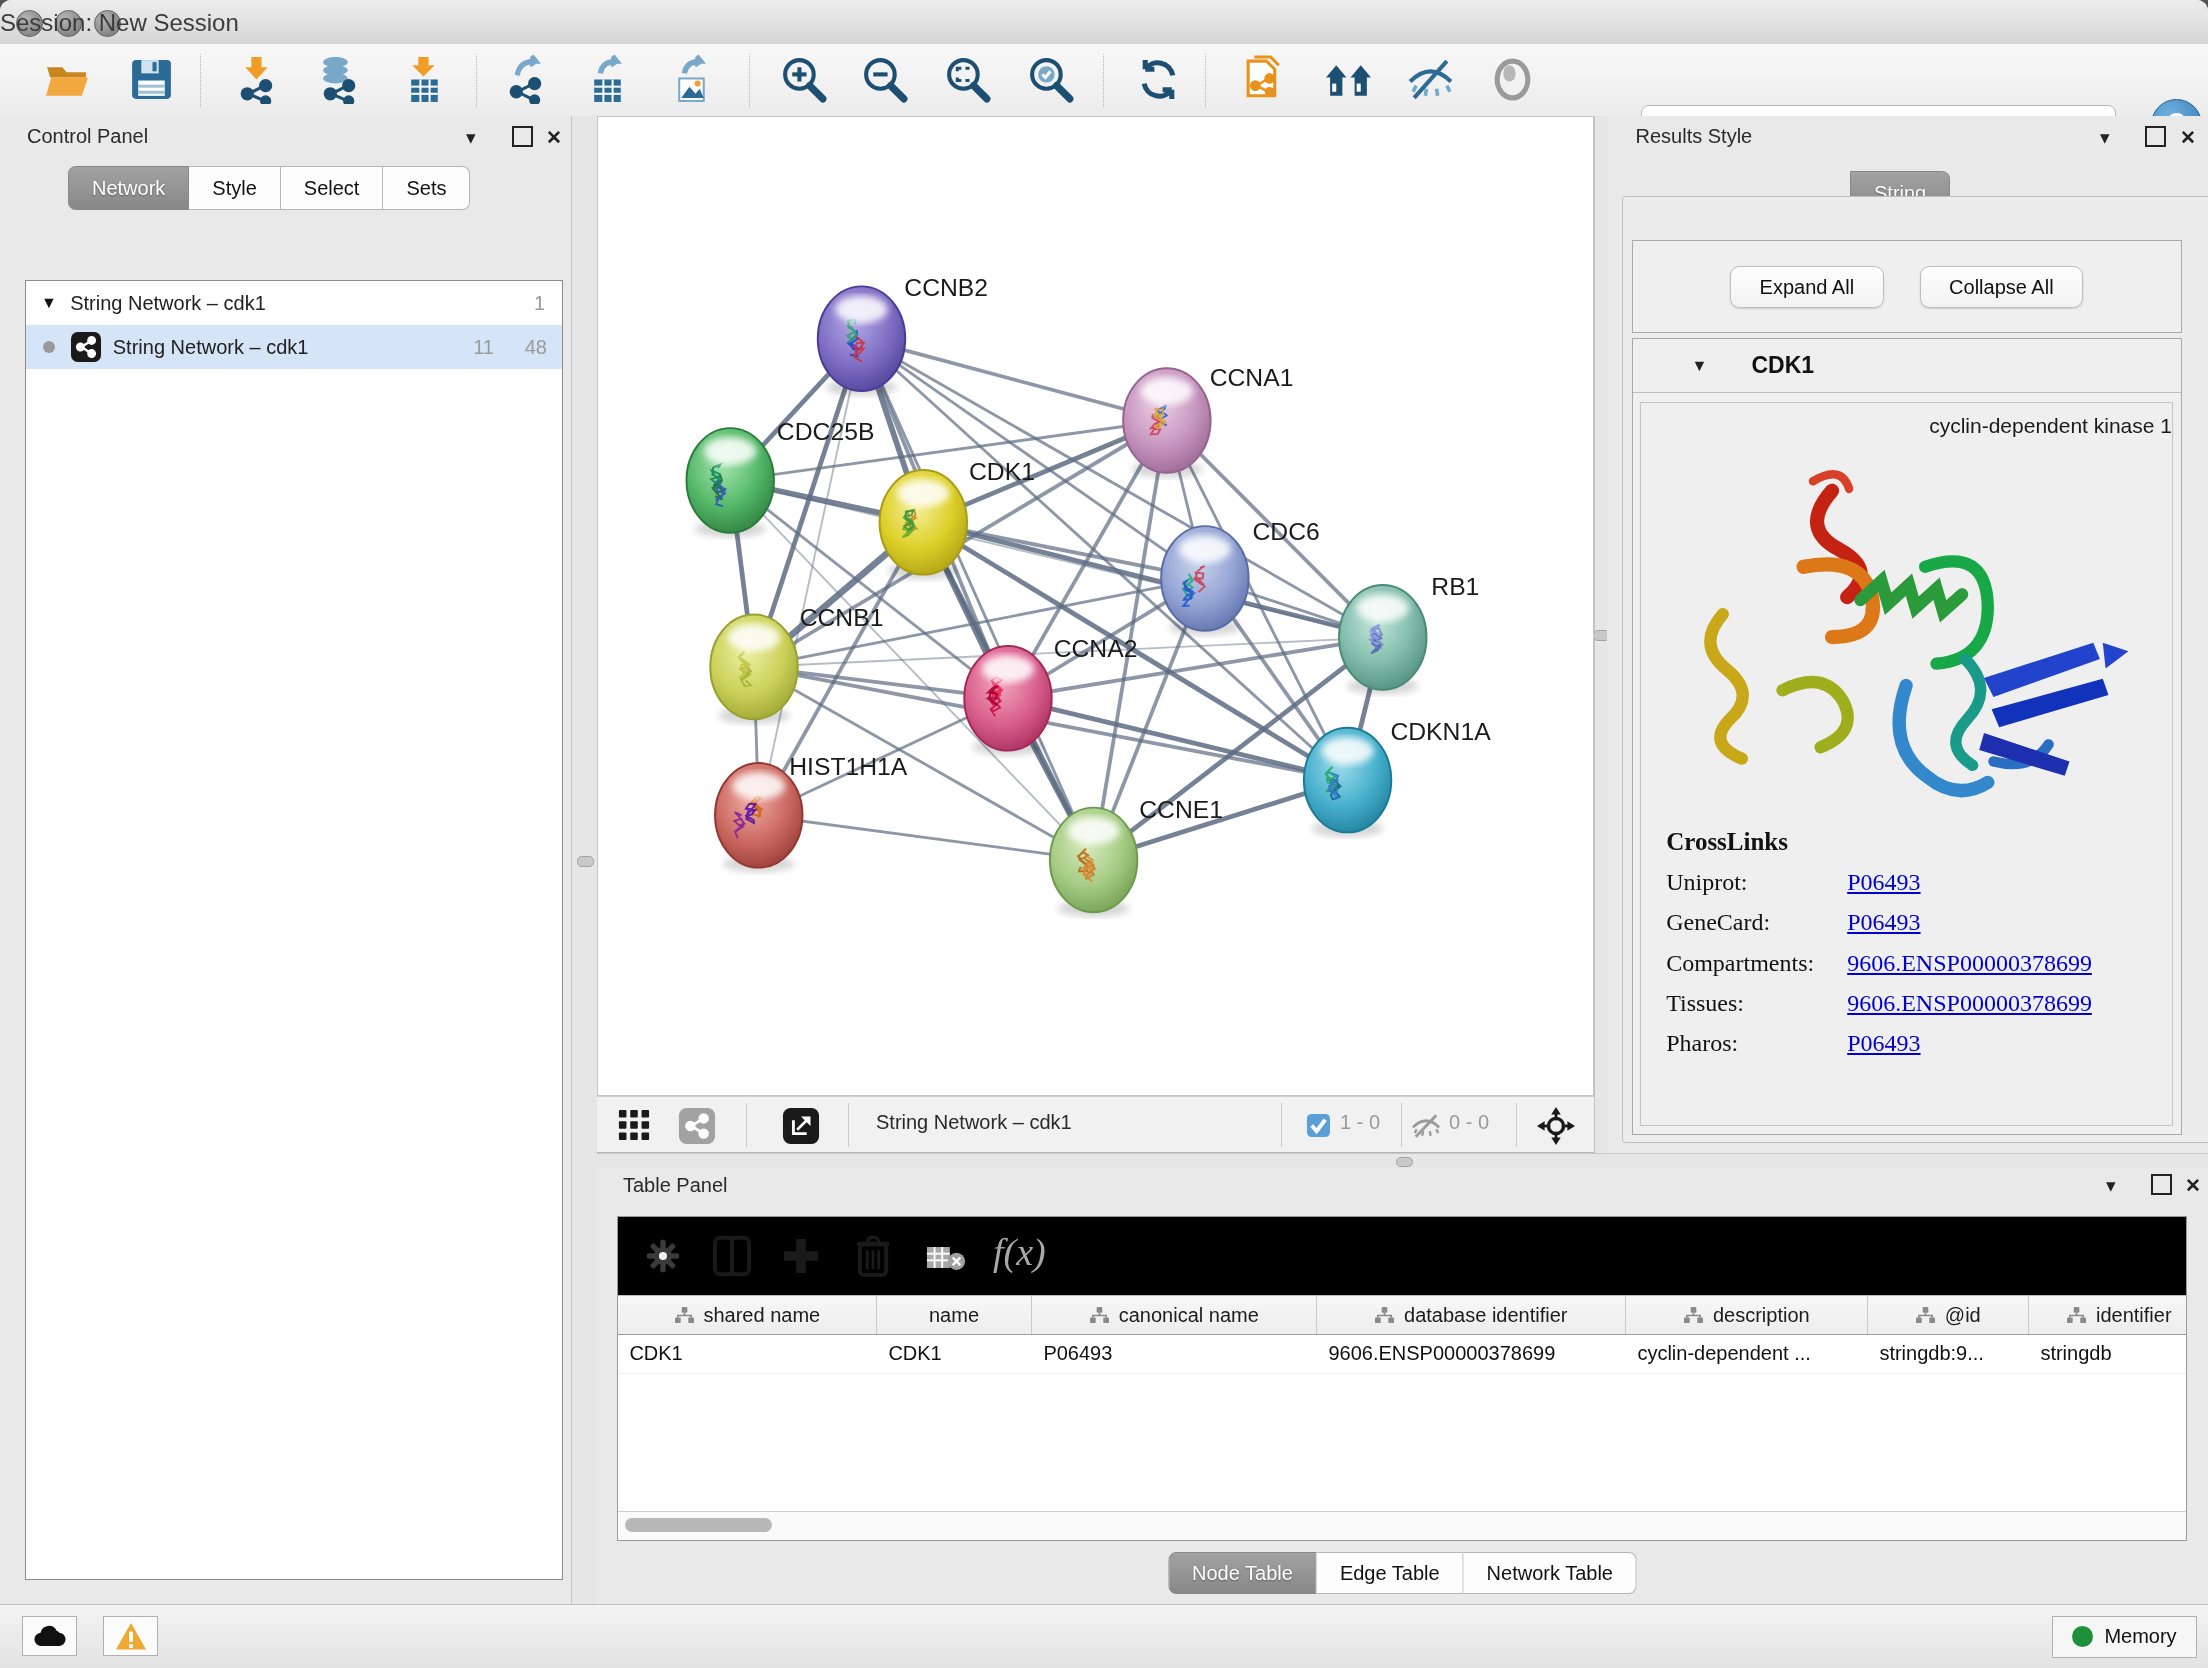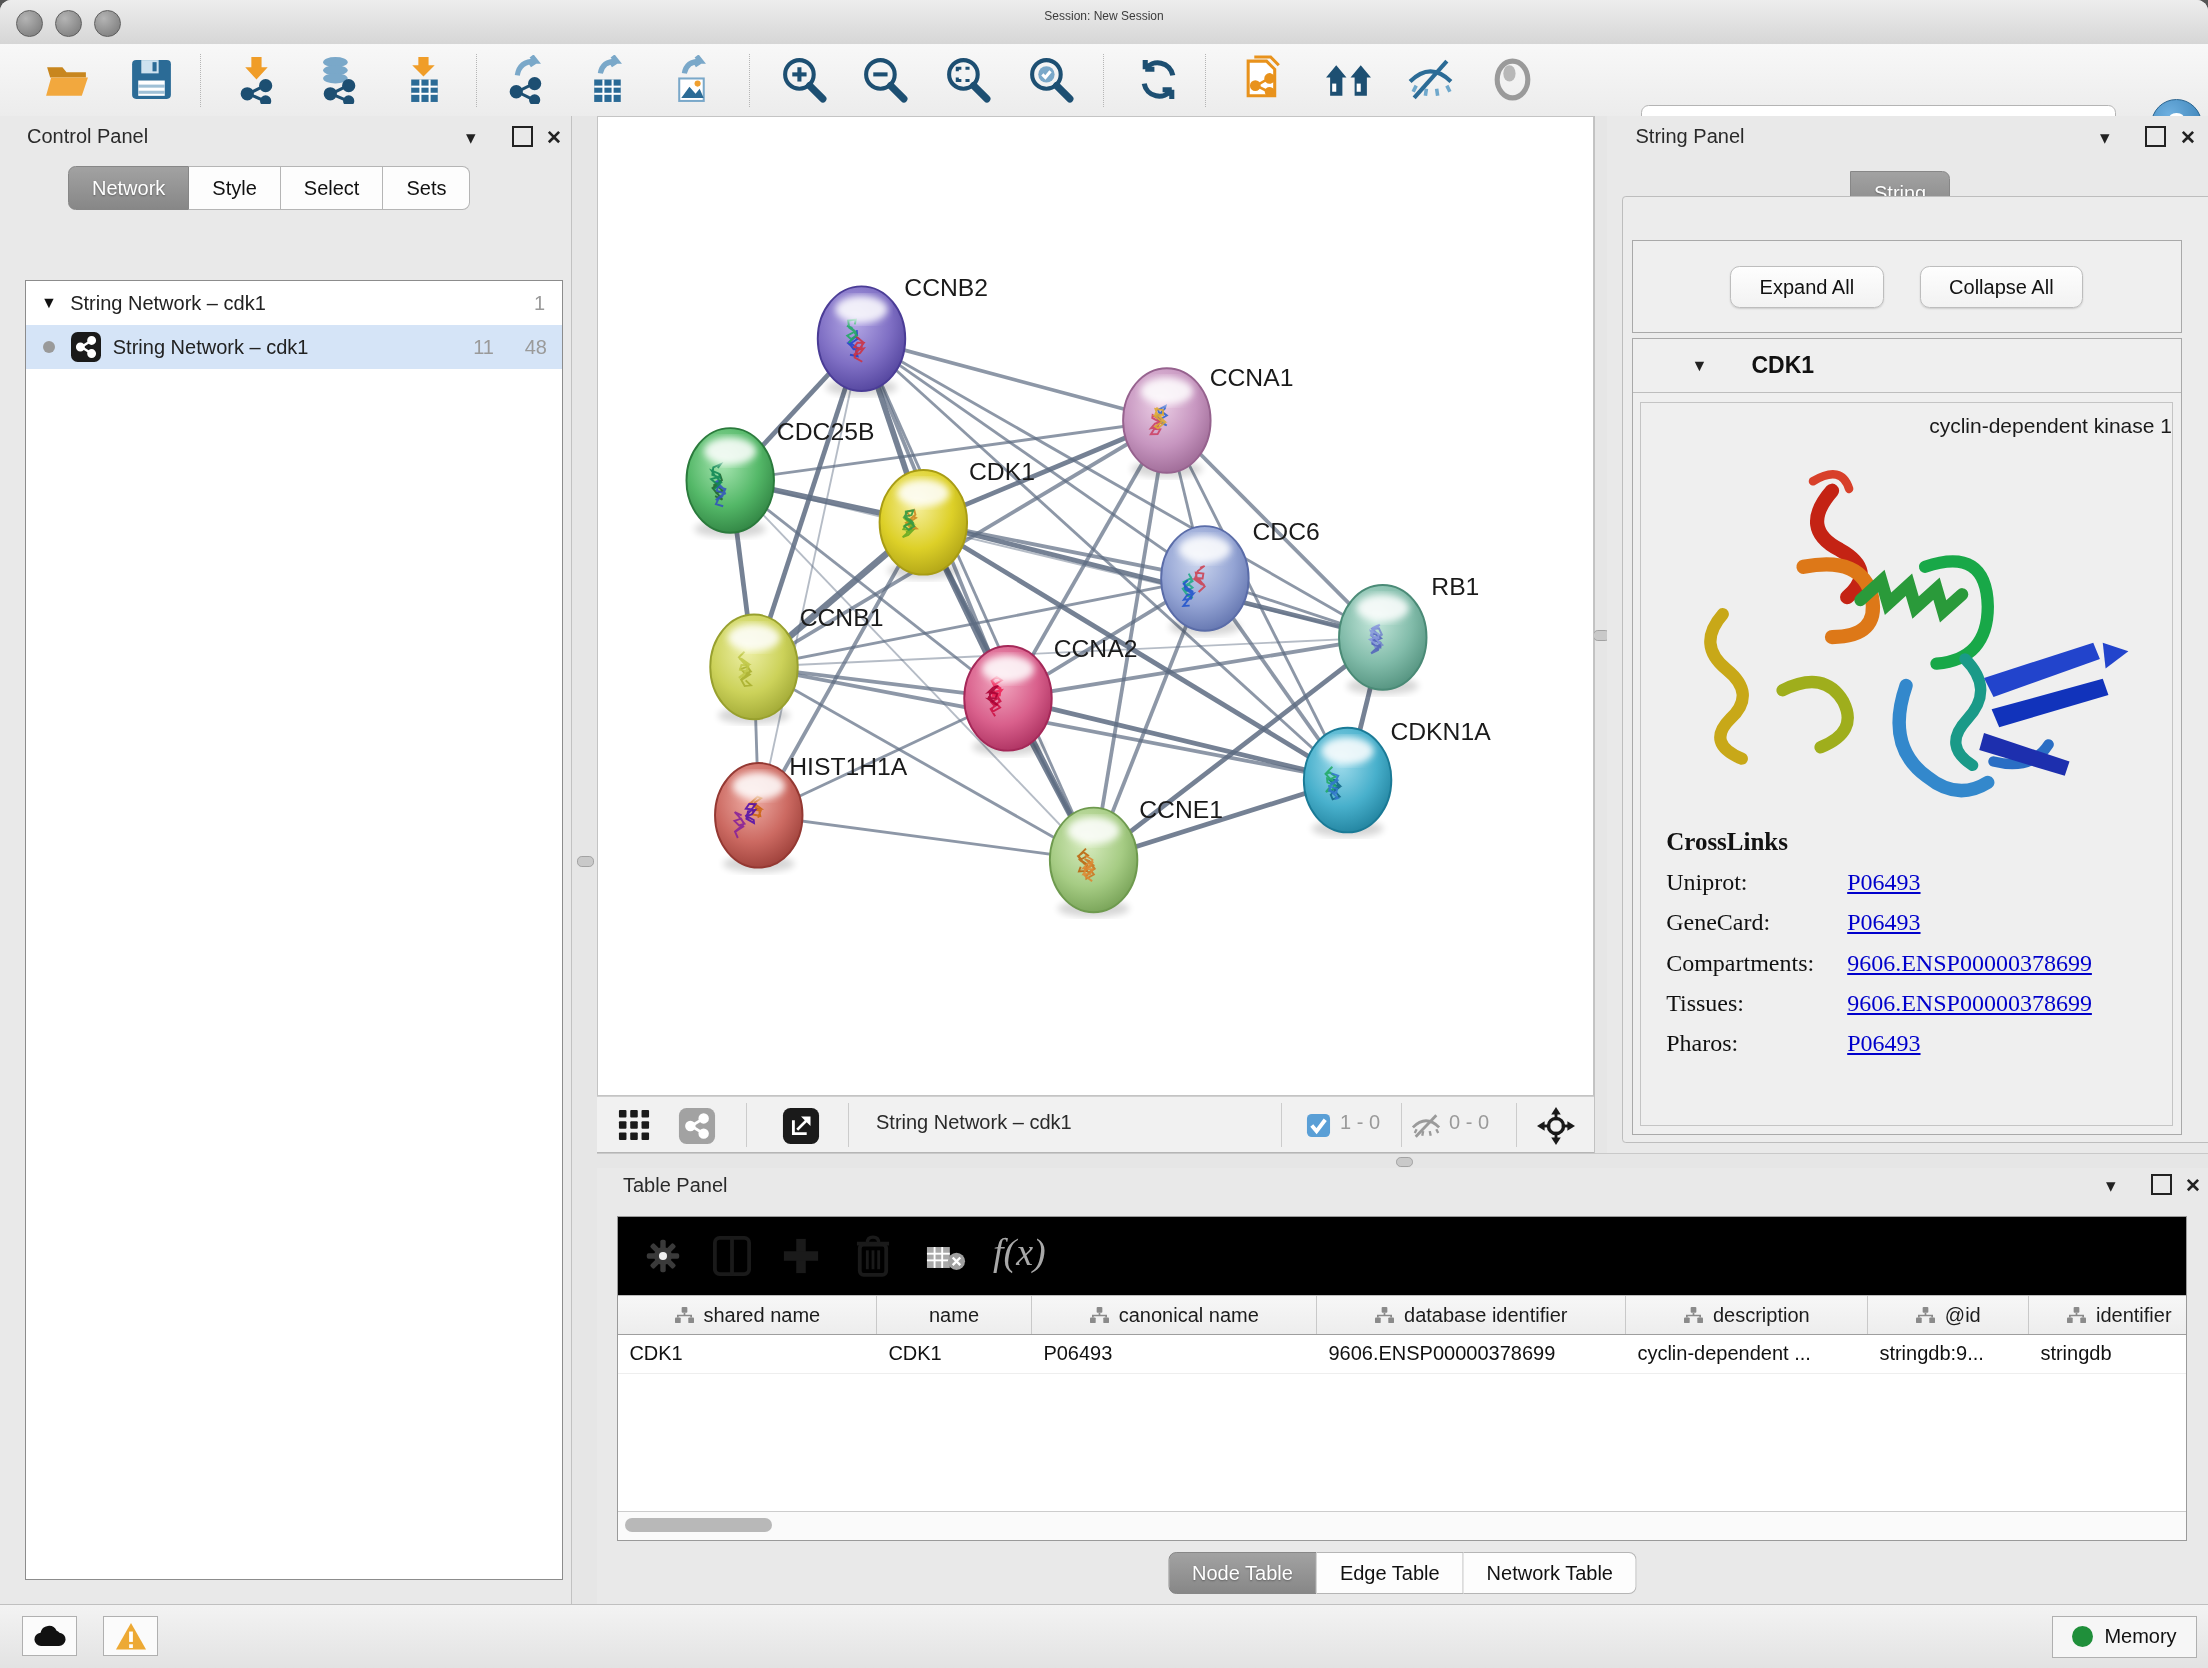--- a/index.html
+++ b/index.html
@@ -4,21 +4,21 @@
 <style>
   html,body{margin:0;padding:0;background:#555;}
   body{width:2208px;height:1668px;position:relative;font-family:"Liberation Sans",sans-serif;
        -webkit-font-smoothing:antialiased;color:#222;}
   .window{position:absolute;inset:0;background:#e9e9e9;border-radius:11.4px 11.4px 0 0;overflow:hidden;}
   
   .titlebar{position:absolute;left:0;top:0;width:2208px;height:44px;
     background:linear-gradient(#ededed,#d6d6d6);border-bottom:1px solid #a8a8a8;}
   .tl{position:absolute;top:9.5px;width:25px;height:25px;border-radius:50%;
     background:radial-gradient(circle at 35% 30%,#b4b4b4,#757575);border:1px solid #5e5e5e;}
-  .win-title{position:absolute;left:0;right:0;top:8.6px;text-align:center;font-size:12px;color:#3c3c3c;}
+  .win-title{position:absolute;left:0;right:0;top:8.6px;font-size:24px;color:#3c3c3c;}
   
   .toolbar{position:absolute;left:0;top:44px;width:2208px;height:72px;
     background:linear-gradient(#f8f8f8,#ececec);border-bottom:1px solid #9f9f9f;}
   .tb-icon{position:absolute;top:11.4px;width:49px;height:49px;}
   .tb-sep{position:absolute;top:9.5px;width:0;height:53px;border-left:1.9px dotted #b5b5b5;}
   .searchbox{position:absolute;left:1641px;top:61px;width:473px;height:38px;background:#fff;
     border:1px solid #b4b4b4;border-radius:7.6px;display:flex;align-items:center;}
   .searchbox input{border:none;outline:none;flex:1;font-size:18px;font-family:"Liberation Sans",sans-serif;background:transparent;}
   .help-btn{position:absolute;left:2151px;top:55px;width:49px;height:49px;border-radius:50%;
     background:radial-gradient(circle at 35% 30%,#6fb0e0,#2f77ad);border:1.9px solid #27638f;
@@ -605,21 +605,21 @@
           <polygon points="40,20 32,15 32,25"></polygon>
           <rect x="18.5" y="6" width="3" height="8"></rect>
           <rect x="18.5" y="26" width="3" height="8"></rect>
           <rect x="6" y="18.5" width="8" height="3"></rect>
           <rect x="26" y="18.5" width="8" height="3"></rect>
         </g>
       </svg>
   </div>
 
   <div class="results">
-    <div class="panel-title" style="position:absolute;left:28.5px;top:8.6px">String Panel</div>
+    <div class="panel-title" style="position:absolute;left:28.5px;top:8.6px">Results Style</div>
     <div class="pt-ctrl" style="left:493px">▾</div>
     <div class="pt-ctrl" style="left:538px"><span class="float-box"></span></div>
     <div class="pt-ctrl" style="left:573px;font-weight:bold">✕</div>
     <div class="rp-tab seg">
       <div class="seg-tab active">String</div>
     </div>
     <div class="rp-outer">
       <div class="rp-box" style="top:43px;height:93px;display:flex;align-items:center;justify-content:center;gap:36px">
         <button class="rp-btn">Expand All</button>
         <button class="rp-btn">Collapse All</button>

